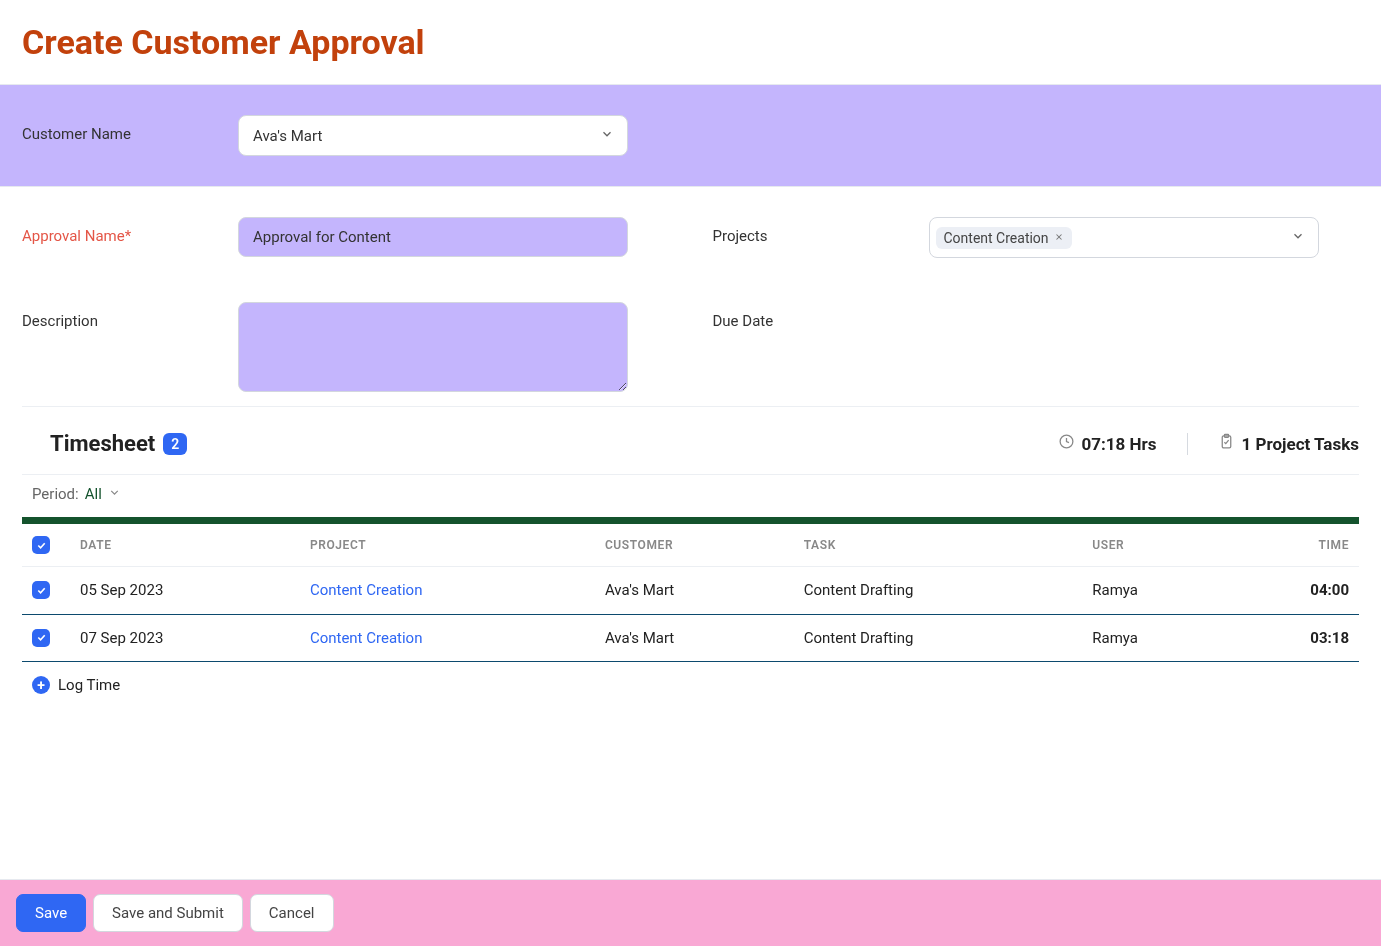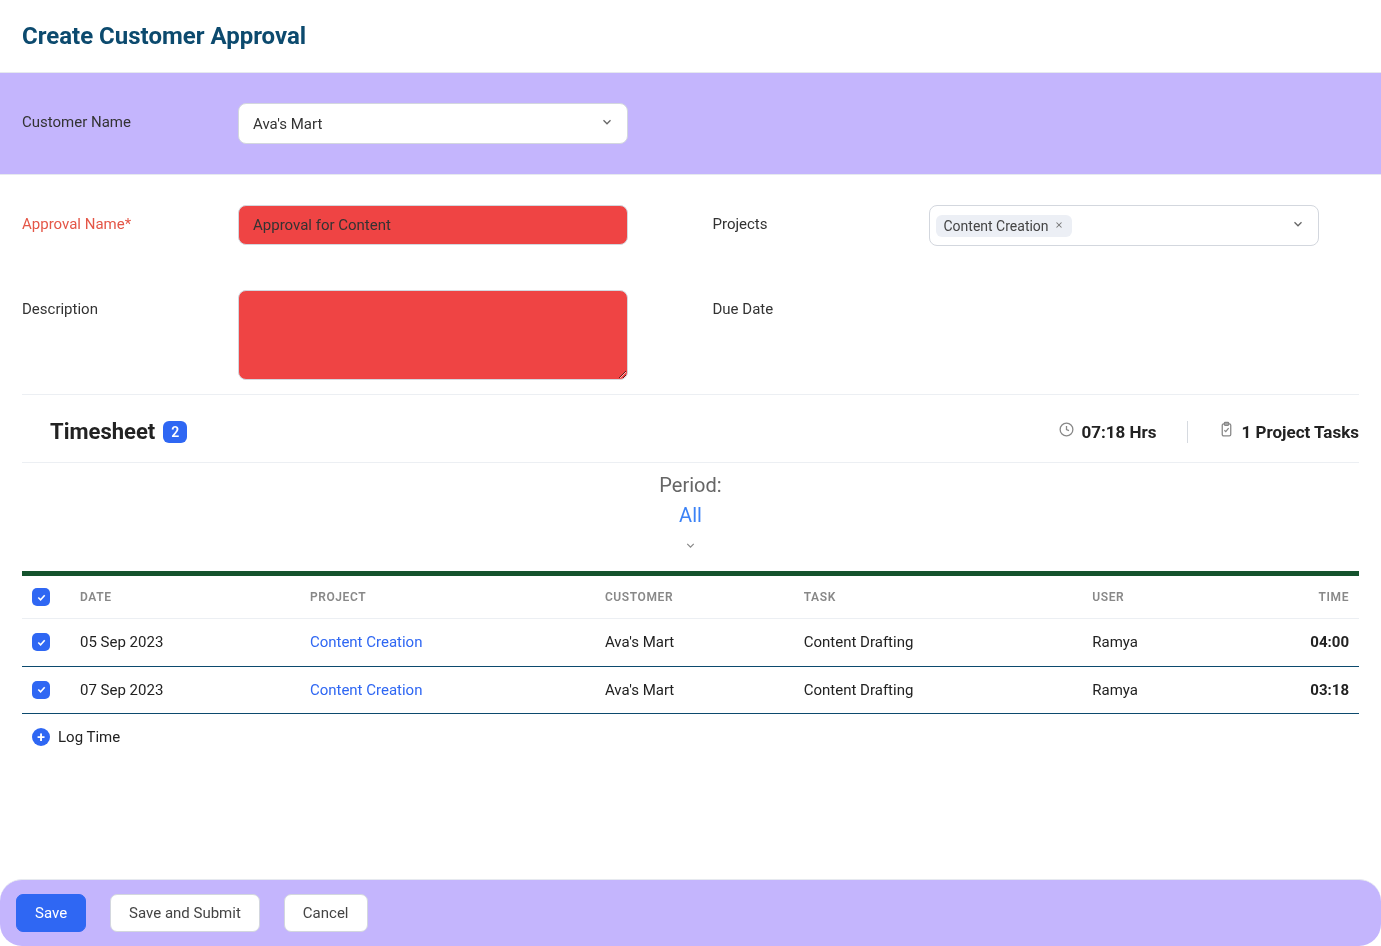--- a/index.html
+++ b/index.html
@@ -4,23 +4,23 @@
 <style>
   * { box-sizing: border-box; margin: 0; padding: 0; }
   body {
     font-family: -apple-system, BlinkMacSystemFont, "Segoe UI", Roboto, "Helvetica Neue", Arial, sans-serif;
     background: #fff;
     color: #222;
     font-size: 15px;
   }
   .page-title {
     padding: 22px 22px 22px 22px;
-    font-size: 24px;
+    font-size: 34px;
     font-weight: 700;
-    color: #0c4a6e;
+    color: #c2410c;
   }
   .section-grey {
     background: #c4b5fd;
     border-top: 1px solid #e6e9ef;
     border-bottom: 1px solid #e6e9ef;
     padding: 30px 22px;
   }
   .section-white {
     padding: 30px 22px 10px 22px;
   }
@@ -49,21 +49,21 @@
     flex: 1;
     max-width: 390px;
   }
   .input, .select, .textarea {
     width: 100%;
     border: 1px solid #d3d7de;
     border-radius: 8px;
     padding: 10px 14px;
     font-size: 15px;
     color: #333;
-    background: #ef4444;
+    background: #c4b5fd;
     font-family: inherit;
   }
   .textarea {
     height: 90px;
     resize: both;
   }
   .select-wrap {
     position: relative;
   }
   .select-display {
@@ -151,39 +151,38 @@
   .stat svg { flex-shrink: 0; }
   .stat-sep {
     width: 1px;
     height: 22px;
     background: #d6dae0;
   }
   .timesheet-body { padding: 0 22px; }
   .period-row {
     padding: 10px 10px 14px 10px;
     color: #666;
-    font-size: 20px;
+    font-size: 15px;
     display: flex;
     align-items: center;
     gap: 6px;
-    flex-direction: column;
-  }
-  .period-row .value { color: #3b82f6; }
+  }
+  .period-row .value { color: #14532d; }
   table.ts {
     width: 100%;
     border-collapse: collapse;
   }
   table.ts thead th {
     text-align: left;
     font-size: 12px;
     letter-spacing: 0.6px;
     font-weight: 600;
     color: #888;
     padding: 12px 10px;
-    border-top: 5px solid #14532d;
+    border-top: 7px solid #14532d;
     border-bottom: 1px solid #eceff3;
   }
   table.ts thead th:last-child { text-align: right; }
   table.ts tbody td {
     padding: 14px 10px;
     border-bottom: 1px solid #0c4a6e;
     font-size: 15px;
     color: #222;
     vertical-align: middle;
   }
@@ -217,26 +216,25 @@
     display: inline-flex;
     align-items: center;
     justify-content: center;
     font-weight: 700;
     font-size: 14px;
     line-height: 1;
   }
   .footer {
     position: fixed;
     left: 0; right: 0; bottom: 0;
-    background: #c4b5fd;
+    background: #f9a8d4;
     border-top: 1px solid #e6e9ef;
     padding: 14px 16px;
     display: flex;
-    gap: 24px;
-    border-radius: 22px;
+    gap: 7px;
   }
   .btn {
     border-radius: 7px;
     padding: 9px 18px;
     font-size: 15px;
     cursor: pointer;
     border: 1px solid #d3d7de;
     background: #fff;
     color: #444;
     font-family: inherit;

